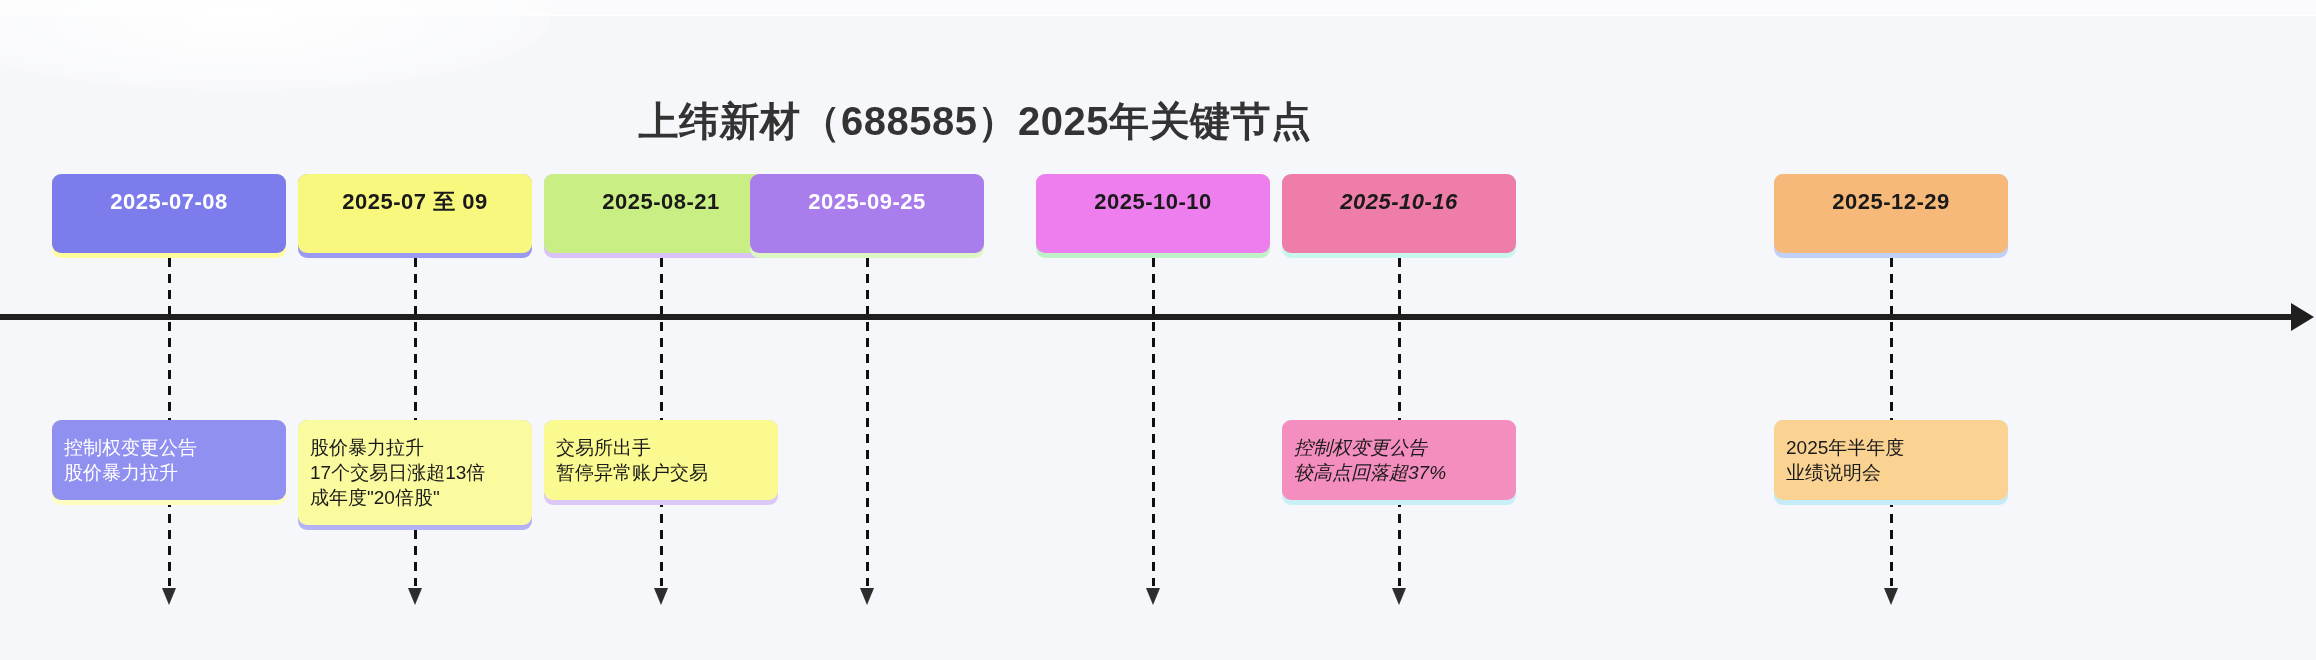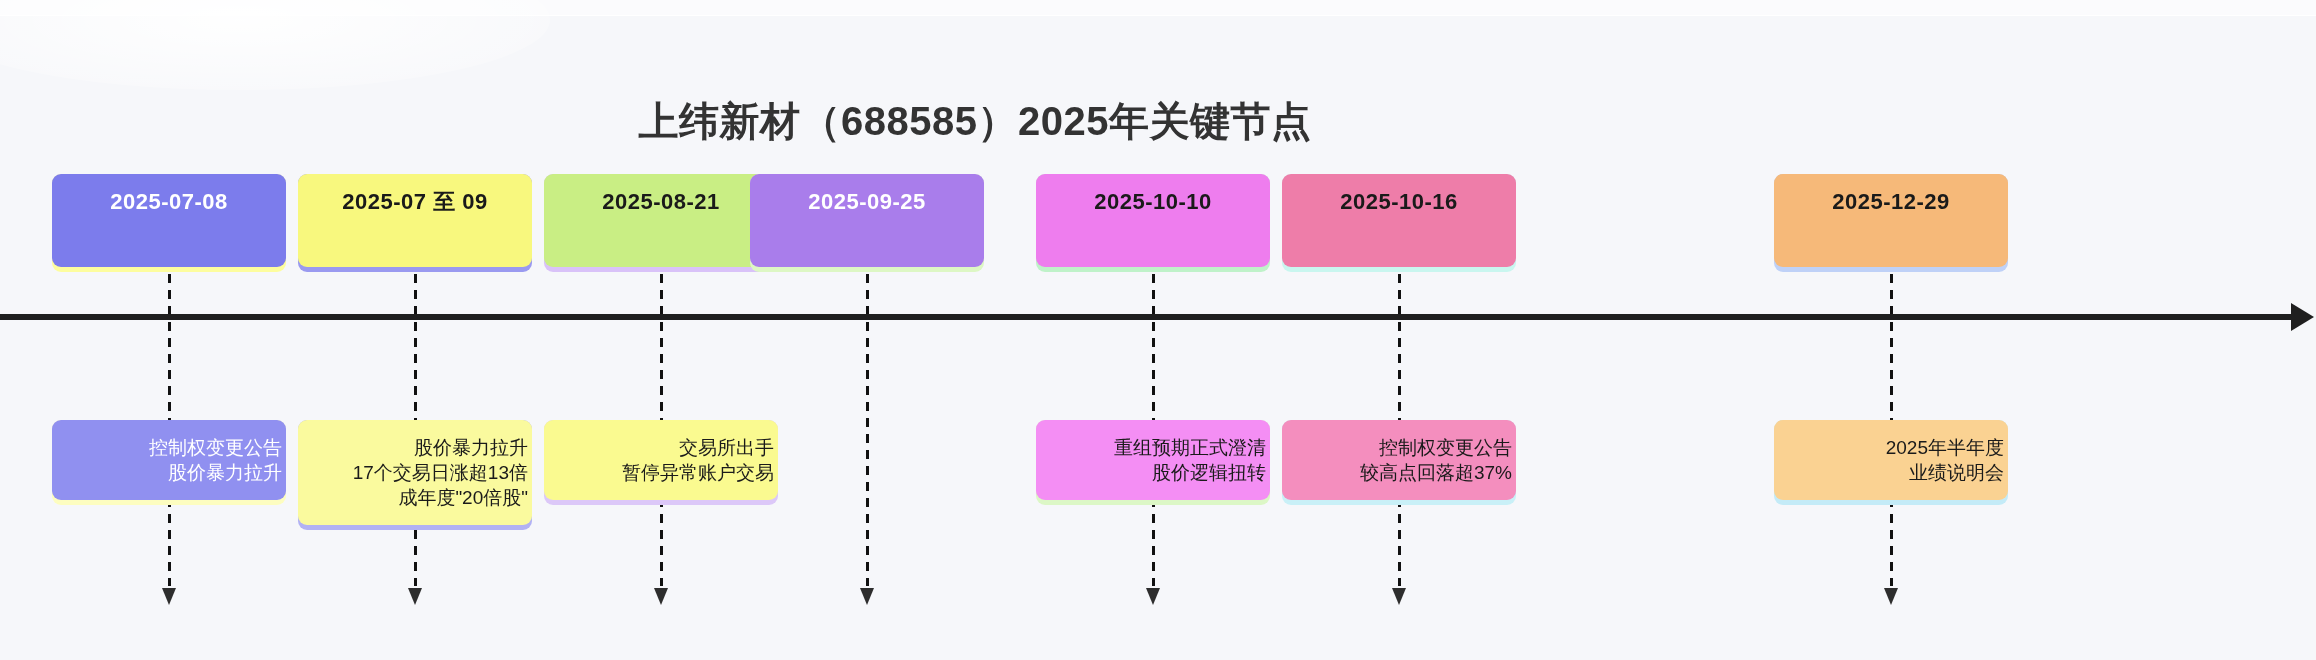--- a/index.html
+++ b/index.html
@@ -55,43 +55,43 @@
     z-index:1;
   }
   .datebox-wrap{
     position:absolute;left:0;top:174px;width:234px;
     background:var(--dst);
     border-radius:9px;
     padding-bottom:5px;
     z-index:3;
   }
   .datebox-inner{
-    height:93px;border-radius:9px;
+    height:79px;border-radius:9px;
     background:var(--dbg);
     color:var(--dtx);
     box-sizing:border-box;
     text-align:center;
     padding-top:15px;
     font-size:22px;font-weight:600;line-height:26px;
     letter-spacing:0.5px;
   }
   .eventbox-wrap{
     position:absolute;left:0;top:420px;width:234px;
     background:var(--est);
     border-radius:9px;
     padding-bottom:5px;
     z-index:3;
   }
   .eventbox-inner{
     border-radius:9px;
     background:var(--ebg);
     color:var(--etx);
     box-sizing:border-box;
-    text-align:right;
-    padding:15px 4px;
+    text-align:left;
+    padding:15px 12px;
     font-size:19px;font-weight:500;line-height:25px;
   }
 </style>
 </head>
 <body>
 
 <div class="canvas">
   <div class="top-blob"></div>
   <div class="top-sheen"></div>
 
@@ -150,29 +150,23 @@
       <div class="datebox-inner">2025-09-25</div>
     </div>
   </div>
 
   <div class="column" style="left: 1036px; --dbg: #ee7dee; --dtx: #1a1a1a; --dst: #bff2c9; --ebg: #f48ef4; --etx: #1a1a1a; --est: #dcf7c6;">
     <div class="vdash"></div>
     <div class="vhead"></div>
     <div class="datebox-wrap">
       <div class="datebox-inner">2025-10-10</div>
     </div>
-    <div class="eventbox-wrap">
-      <div class="eventbox-inner">
-        <div>重组预期正式澄清</div>
-        <div>股价逻辑扭转</div>
-      </div>
-    </div>
   </div>
 
-  <div class="column" style="left: 1282px; --dbg: #ee7da9; --dtx: #1a1a1a; --dst: #c9f6ef; --ebg: #f48ebe; --etx: #1a1a1a; --est: #c9f0f7;">
+  <div class="column" style="left: 1282px; font-style: italic; --dbg: #ee7da9; --dtx: #1a1a1a; --dst: #c9f6ef; --ebg: #f48ebe; --etx: #1a1a1a; --est: #c9f0f7;">
     <div class="vdash"></div>
     <div class="vhead"></div>
     <div class="datebox-wrap">
       <div class="datebox-inner">2025-10-16</div>
     </div>
     <div class="eventbox-wrap">
       <div class="eventbox-inner">
         <div>控制权变更公告</div>
         <div>较高点回落超37%</div>
       </div>

